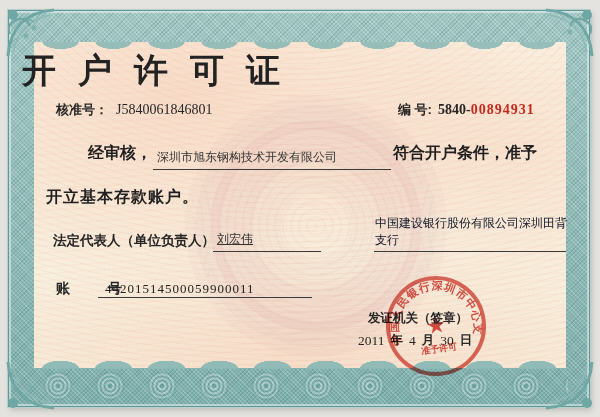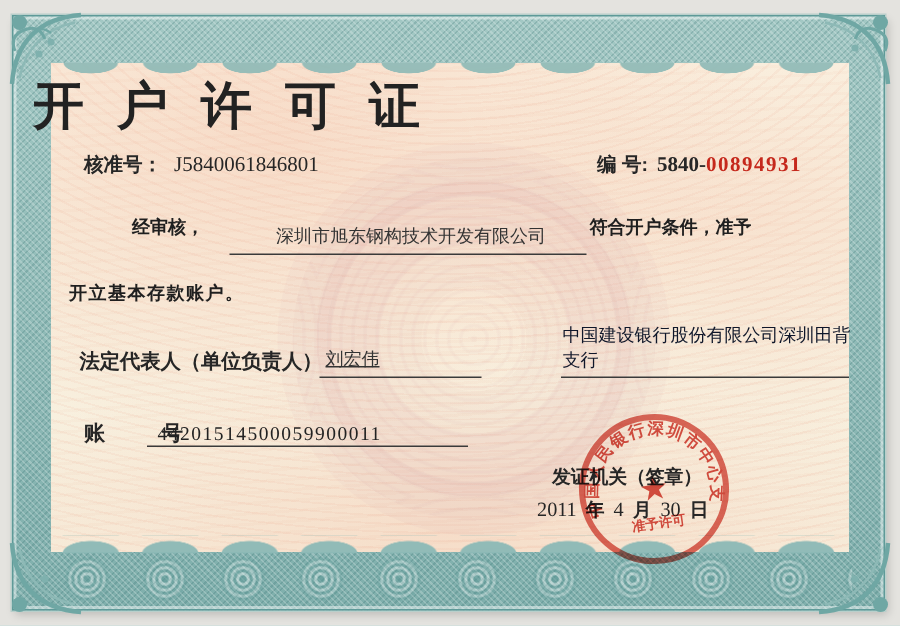--- a/index.html
+++ b/index.html
@@ -73,44 +73,44 @@
   .title{
     position:absolute;left:0;right:0;top:48px;text-align:left;
     font-size:34px;font-weight:bold;letter-spacing:22px;text-indent:22px;color:#222;
   }
   .row-approval{position:absolute;left:56px;top:101px;font-size:13px;font-weight:bold;}
   .row-approval .val{font-family:"Liberation Serif","DejaVu Serif",serif;font-weight:normal;font-size:14px;margin-left:8px;}
   .row-serial{position:absolute;left:398px;top:101px;font-size:13px;font-weight:bold;}
   .row-serial .pre{font-family:"Liberation Serif","DejaVu Serif",serif;font-weight:bold;font-size:14px;margin-left:6px;}
   .row-serial .red{font-family:"Liberation Serif","DejaVu Serif",serif;font-weight:bold;font-size:14px;color:#c5281c;letter-spacing:1px;}
 
-  .lead,.tail,.line-open{font-size:12px;font-weight:bold;color:#1f1f1f;}
+  .lead,.tail,.line-open{font-size:16px;font-weight:bold;color:#1f1f1f;}
   .review-lead{position:absolute;left:88px;top:143px;}
   .company{
     position:absolute;left:153px;top:149px;width:234px;font-size:12px;color:#333;
-    border-bottom:1px solid #3a3a3a;padding-bottom:3px;padding-left:4px;white-space:nowrap;overflow:hidden;text-align:center;
+    border-bottom:1px solid #3a3a3a;padding-bottom:3px;padding-left:4px;white-space:nowrap;overflow:hidden;
   }
   .review-tail{position:absolute;left:393px;top:143px;}
   .line-open{position:absolute;left:46px;top:187px;letter-spacing:1px;}
 
   .rep-label{position:absolute;left:53px;top:232px;font-size:13.5px;font-weight:bold;}
   .rep-name{
     position:absolute;left:213px;top:231px;width:104px;font-size:12px;color:#333;
     border-bottom:1px solid #3a3a3a;padding-bottom:3px;padding-left:4px;text-decoration:underline;
   }
   .bank-label{position:absolute;left:326px;top:232px;font-size:14px;font-weight:bold;}
   .bank-name{position:absolute;left:375px;top:215px;width:194px;font-size:12px;line-height:17px;color:#0f172a;}
   .bank-underline{position:absolute;left:374px;top:251px;width:192px;height:1px;background:#3a3a3a;}
 
   .acct-label{position:absolute;left:56px;top:280px;font-size:14px;font-weight:bold;letter-spacing:12px;}
   .acct-value{position:absolute;left:105px;top:281px;font-size:13px;font-family:"Liberation Serif","DejaVu Serif",serif;letter-spacing:1px;color:#222;}
   .acct-underline{position:absolute;left:98px;top:297px;width:214px;height:1px;background:#3a3a3a;}
 
   .issuer{position:absolute;left:368px;top:310px;font-size:12.5px;font-weight:bold;}
-  .date{position:absolute;left:358px;top:332px;font-size:12.5px;font-weight:bold;display:flex;gap:6px;align-items:flex-start;}
+  .date{position:absolute;left:358px;top:332px;font-size:12.5px;font-weight:bold;display:flex;gap:6px;align-items:center;}
   .date .num{font-family:"Liberation Serif","DejaVu Serif",serif;font-weight:normal;font-size:13.5px;}
 
   
   .seal{
     position:absolute;left:383px;top:273px;width:106px;height:106px;
     transform:rotate(-8deg);mix-blend-mode:multiply;opacity:.92;
   }
 </style>
 </head>
 <body>

